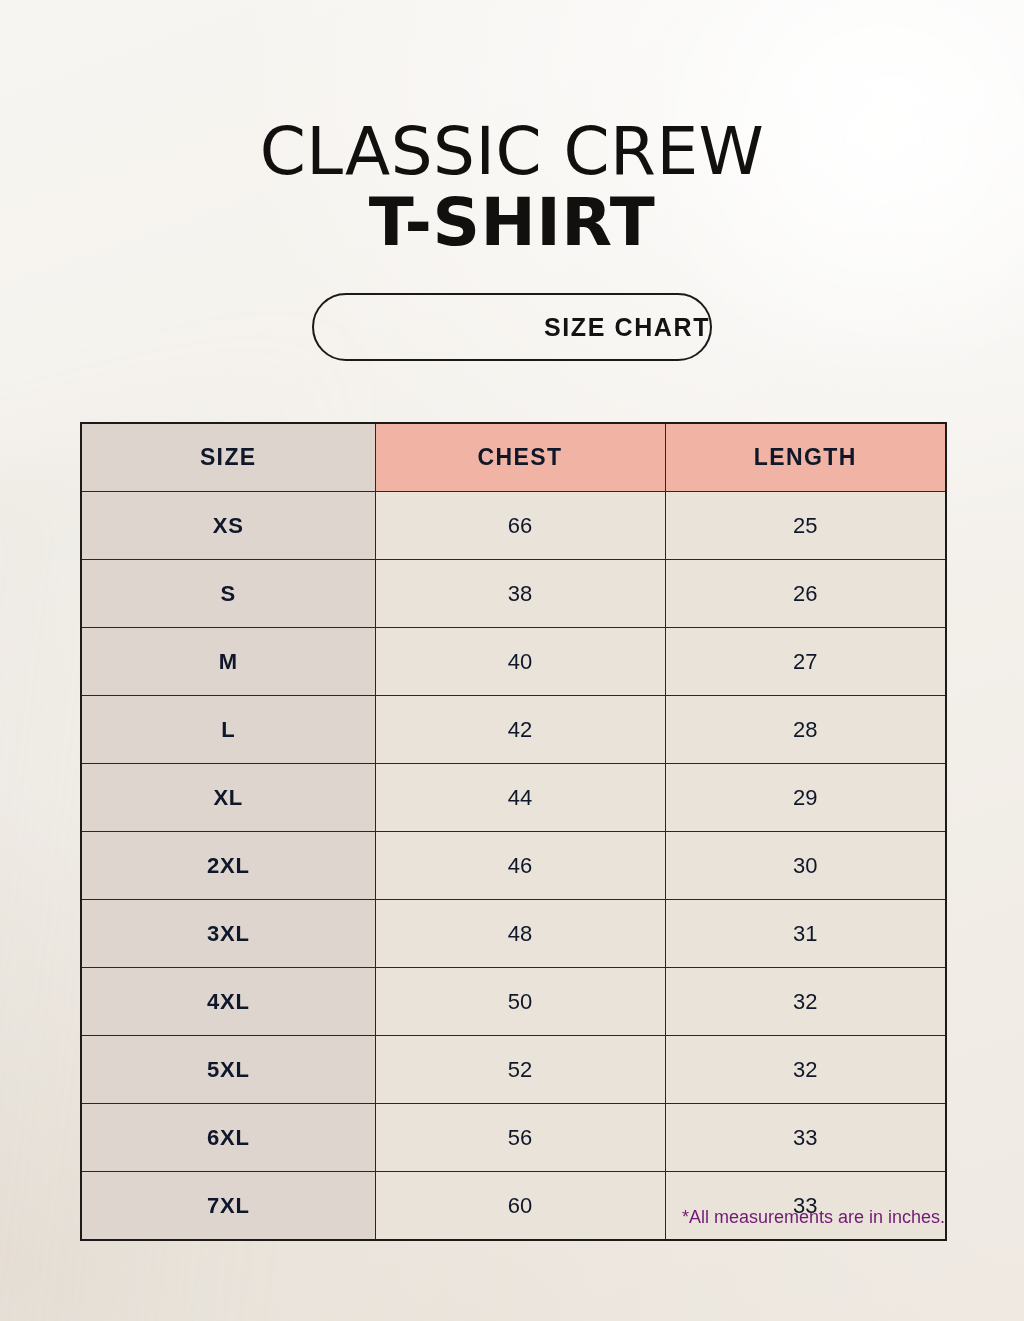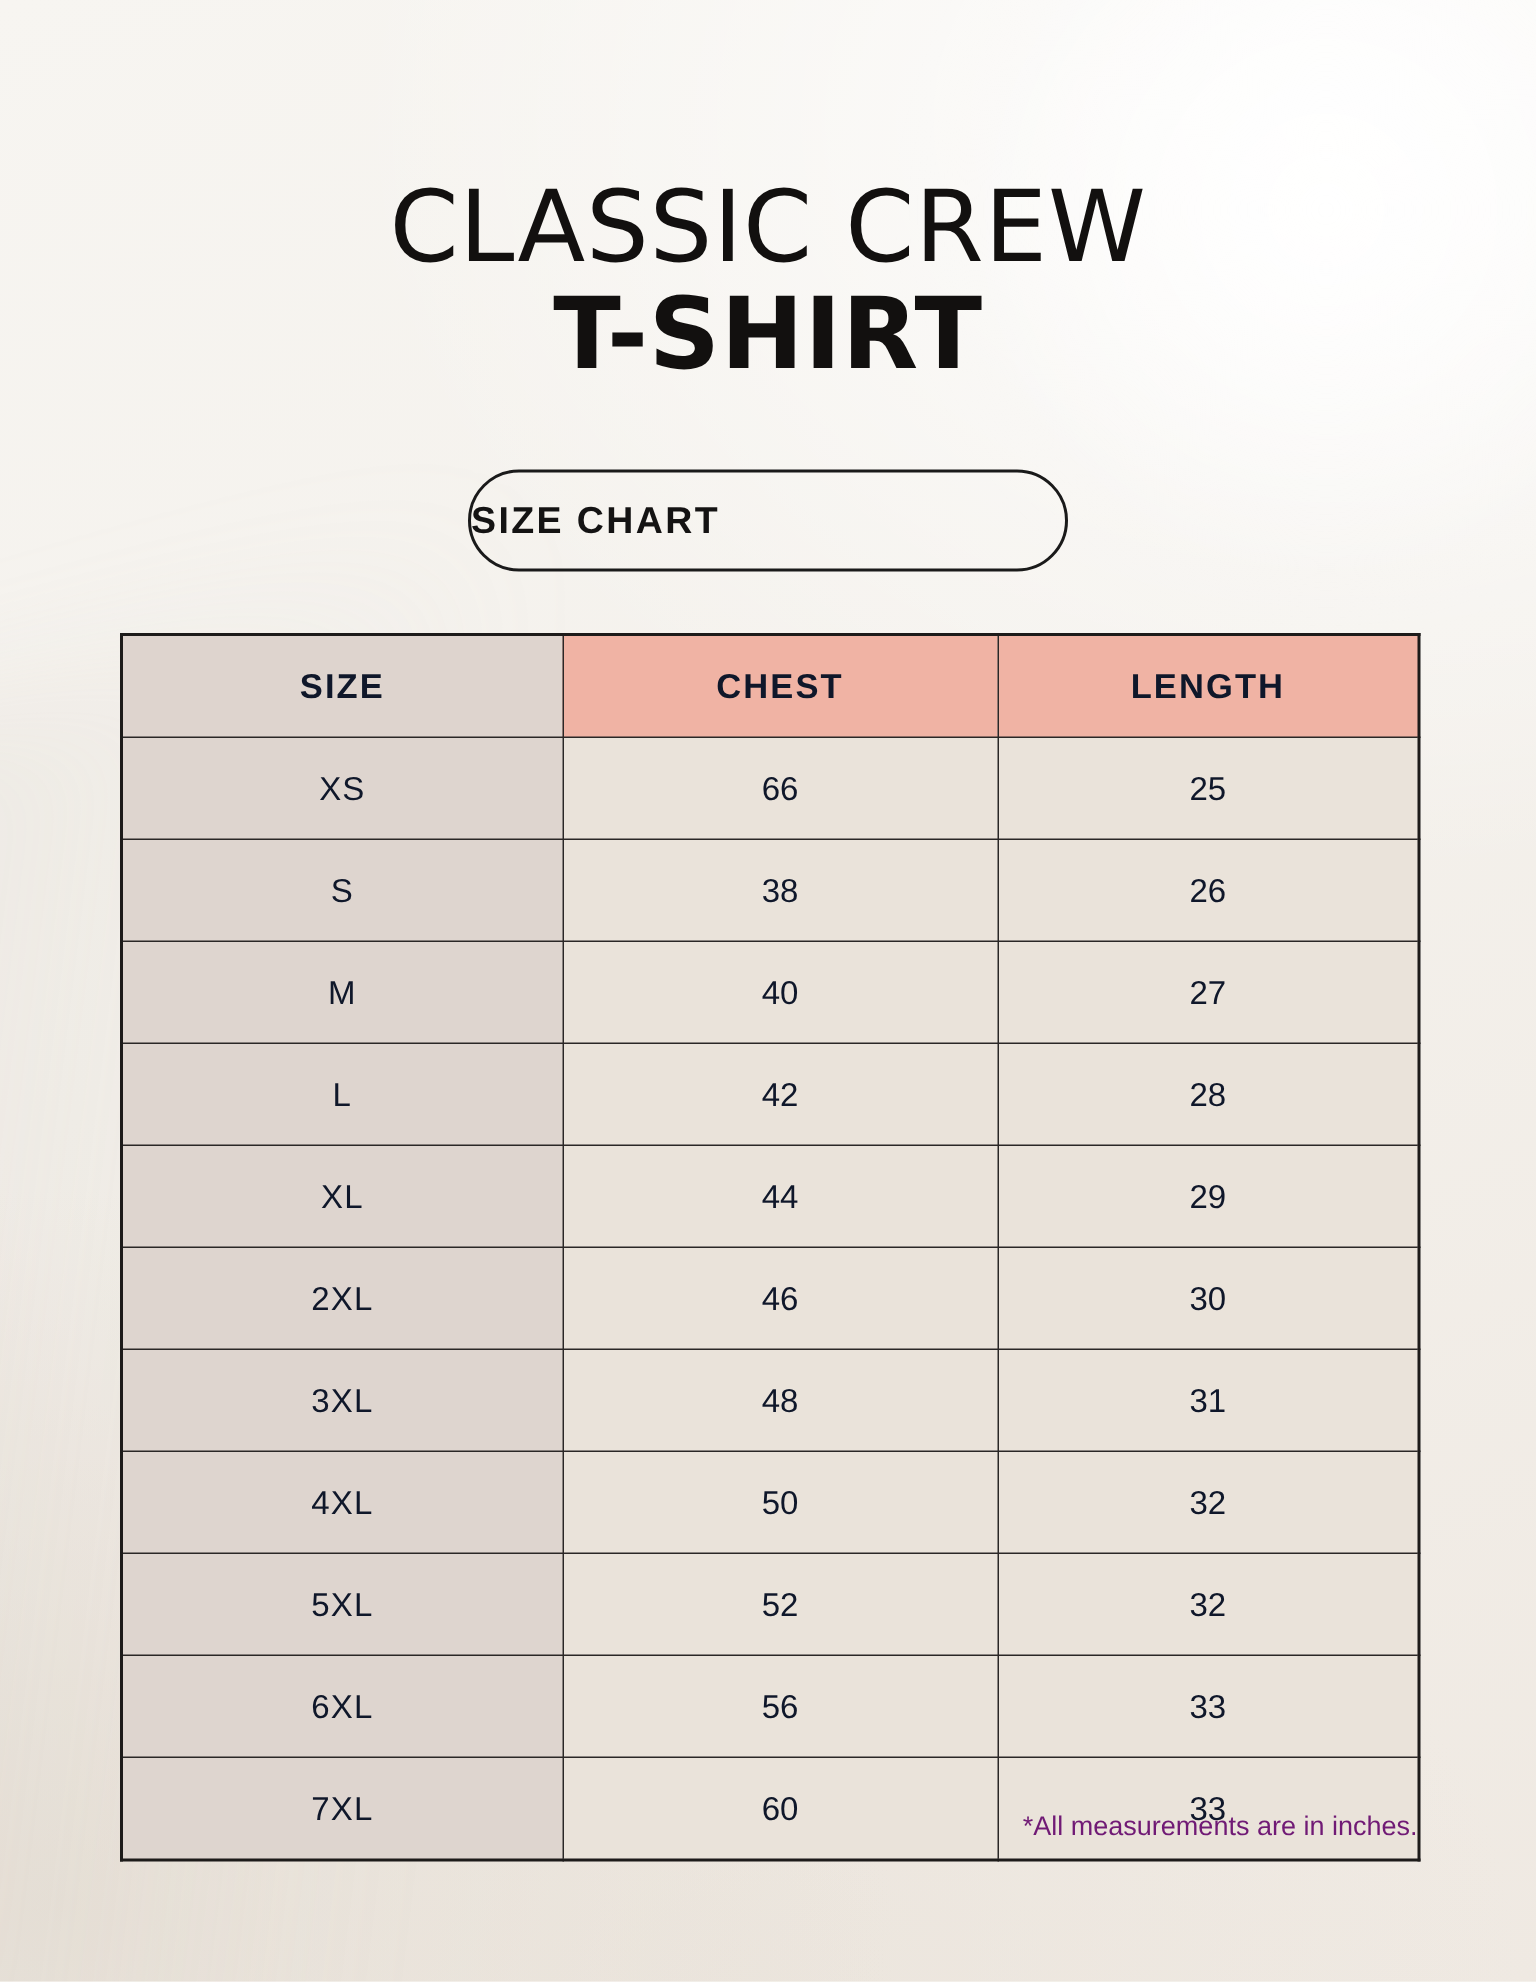--- a/index.html
+++ b/index.html
@@ -73,23 +73,22 @@
     position: absolute;
     top: 293px;
     left: 50%;
     transform: translateX(-50%);
     width: 396px;
     height: 64px;
     border: 2px solid #1a1a1a;
     border-radius: 34px;
     display: flex;
     align-items: center;
-    justify-content: flex-start;
+    justify-content: flex-end;
     background: transparent;
-    margin-top: 20px;
   }
   .pill-label {
     font-size: 25px;
     letter-spacing: 1.6px;
     font-weight: 700;
     color: #141313;
   }
   table.size-table {
     position: absolute;
     top: 422px;
@@ -116,21 +115,21 @@
     font-size: 23px;
     font-weight: 700;
     letter-spacing: 1.4px;
   }
   th.h-size { background: #ded4ce; }
   th.h-chest { background: #f0b3a4; }
   th.h-length { background: #f0b3a4; }
 
   td.c-size-cell {
     background: #ded5cf;
-    font-weight: 400;
+    font-weight: 700;
     letter-spacing: 0.8px;
   }
   td.c-val {
     background: #eae3da;
     font-weight: 400;
   }
   .footnote {
     position: absolute;
     top: 1207px;
     left: 80px;

